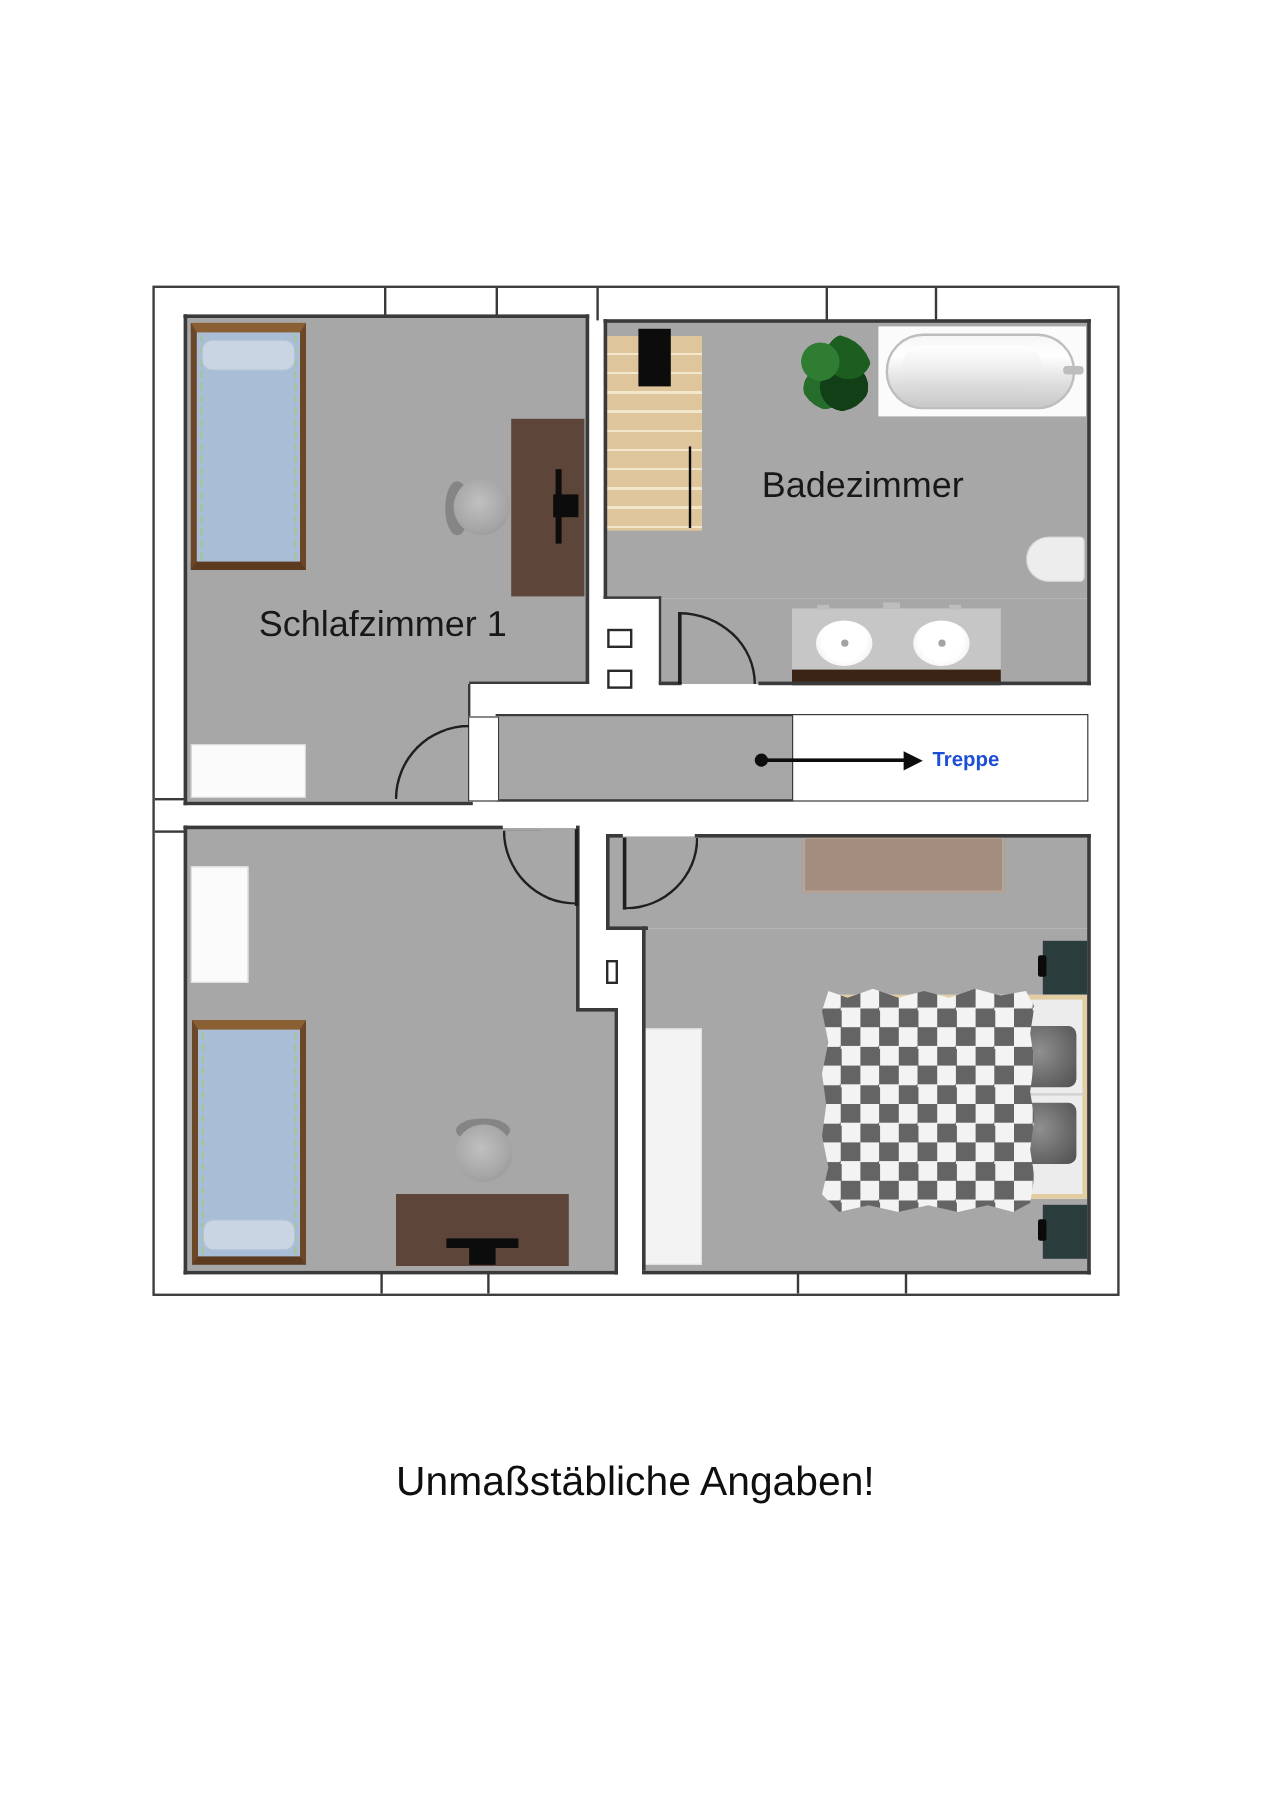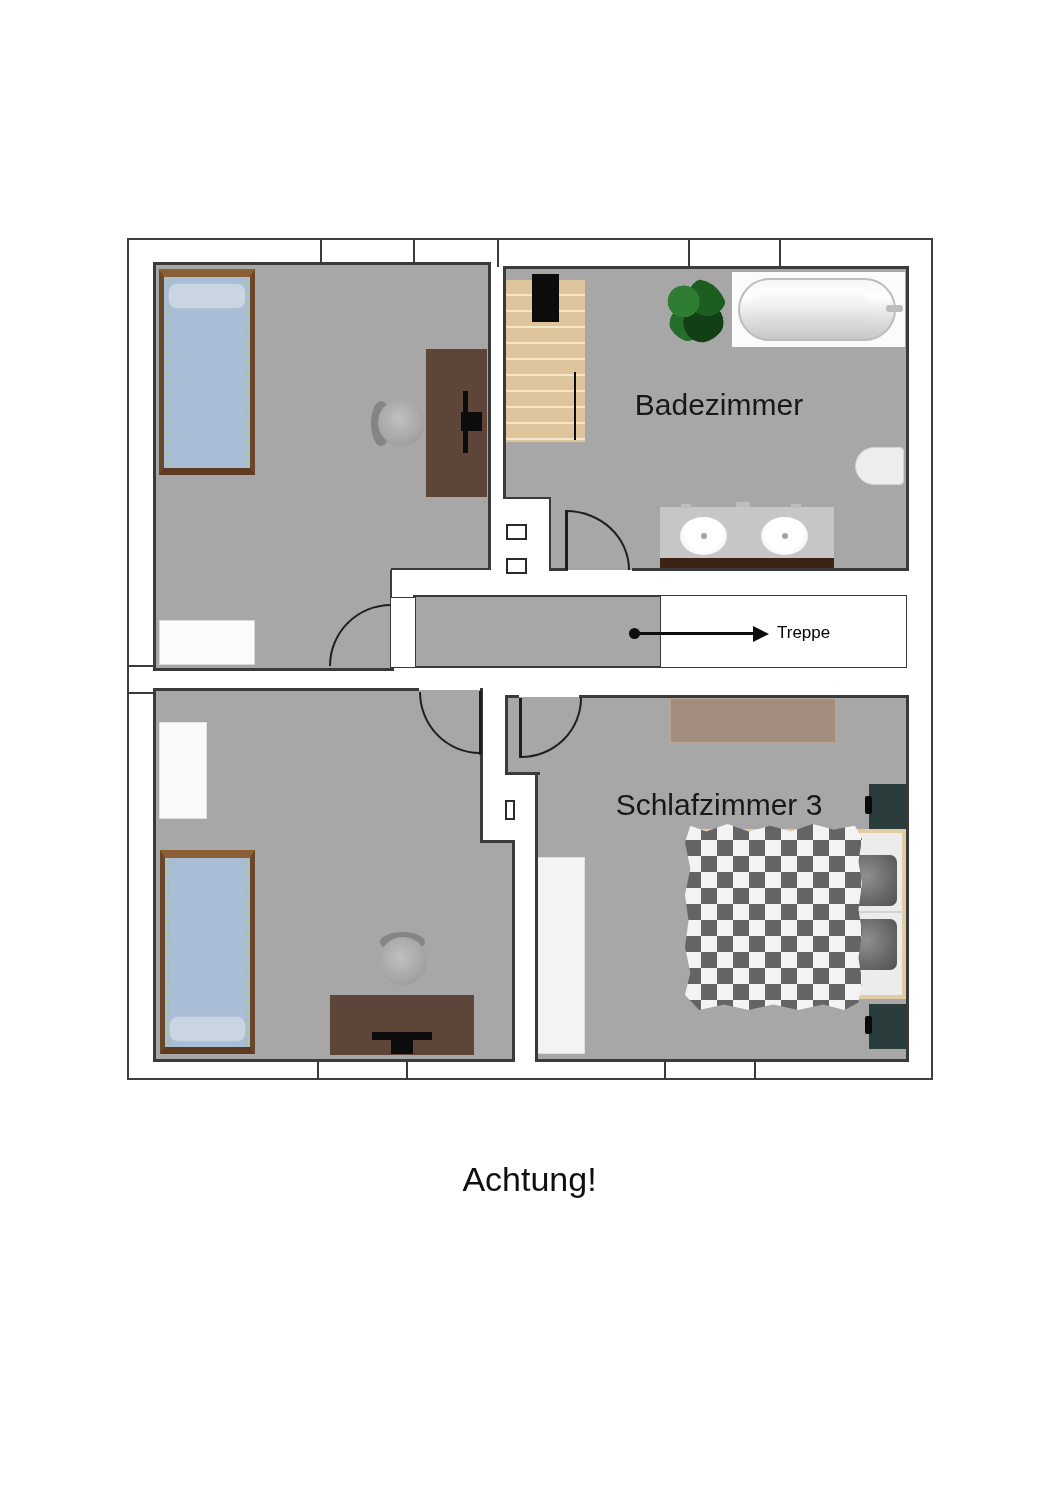--- a/index.html
+++ b/index.html
@@ -14,21 +14,21 @@
   .fill{position:absolute;background:#a7a7a7;}
   .wall{position:absolute;background:#3a3a3a;}
   .tick{position:absolute;background:#3a3a3a;}
   .white-box{position:absolute;background:#ffffff;border:2px solid #3a3a3a;box-sizing:border-box;}
   .switch{position:absolute;background:#ffffff;border:2px solid #2a2a2a;box-sizing:border-box;}
   
   .arc{position:absolute;border:0 solid #1f1f1f;box-sizing:border-box;background:transparent;}
   .leaf{position:absolute;background:#1f1f1f;}
   
   .room-label{position:absolute;font-size:30px;color:#181818;text-align:center;white-space:nowrap;}
-  .small-label{position:absolute;font-size:17px;color:#000000;white-space:nowrap;}
+  .small-label{position:absolute;font-size:17px;color:#1d4ed8;white-space:nowrap;font-weight:bold;}
   
   .bed-single{position:absolute;background:#a9bdd6;border:5px solid #6b4727;border-top:8px solid #8a5f33;
       border-bottom:7px solid #5d3b20;box-sizing:border-box;}
   .bed-inner{position:absolute;left:3px;right:3px;top:2px;bottom:2px;
       border-left:2px dashed #a4c49a;border-right:2px dashed #a4c49a;}
   .pillow{position:absolute;background:#c9d5e3;border-radius:9px;border:1px solid #b3c2d4;}
   .desk{position:absolute;background:#5d4639;}
   .black{position:absolute;background:#0c0c0c;}
   .chair-back{position:absolute;background:#858585;border-radius:50%;}
   .chair-seat{position:absolute;border-radius:50%;
@@ -207,19 +207,19 @@
     <div class="arc" style="left:290px;top:452px;width:61px;height:62px;border-left-width:2px;border-bottom-width:2px;border-radius:0 0 0 100%;"></div>
 
     <div class="leaf" style="left:390px;top:458px;width:3px;height:60px;"></div>
     <div class="arc" style="left:392px;top:458px;width:61px;height:60px;border-right-width:2px;border-bottom-width:2px;border-radius:0 0 100% 0;"></div>
 
     <div class="dot" style="left:500px;top:388px;width:11px;height:11px;"></div>
     <div class="arrow-line" style="left:505px;top:392px;width:120px;height:3px;"></div>
     <div class="arrow-head" style="left:624px;top:386px;"></div>
     <div class="small-label" style="left:648px;top:383px;">Treppe</div>
 
+    <div class="room-label" style="left:60px;top:264px;width:260px;">Schlafzimmer 1</div>
     <div class="room-label" style="left:500px;top:148px;width:180px;">Badezimmer</div>
-    <div class="room-label" style="left:460px;top:548px;width:260px;">Schlafzimmer 3</div>
   </div>
 
-  <div class="footer-line" style="top:1160px;">Achtung!</div>
+  <div class="footer-line" style="top:1216px;">Unmaßstäbliche Angaben!</div>
 
 </div>
 
 </body></html>

